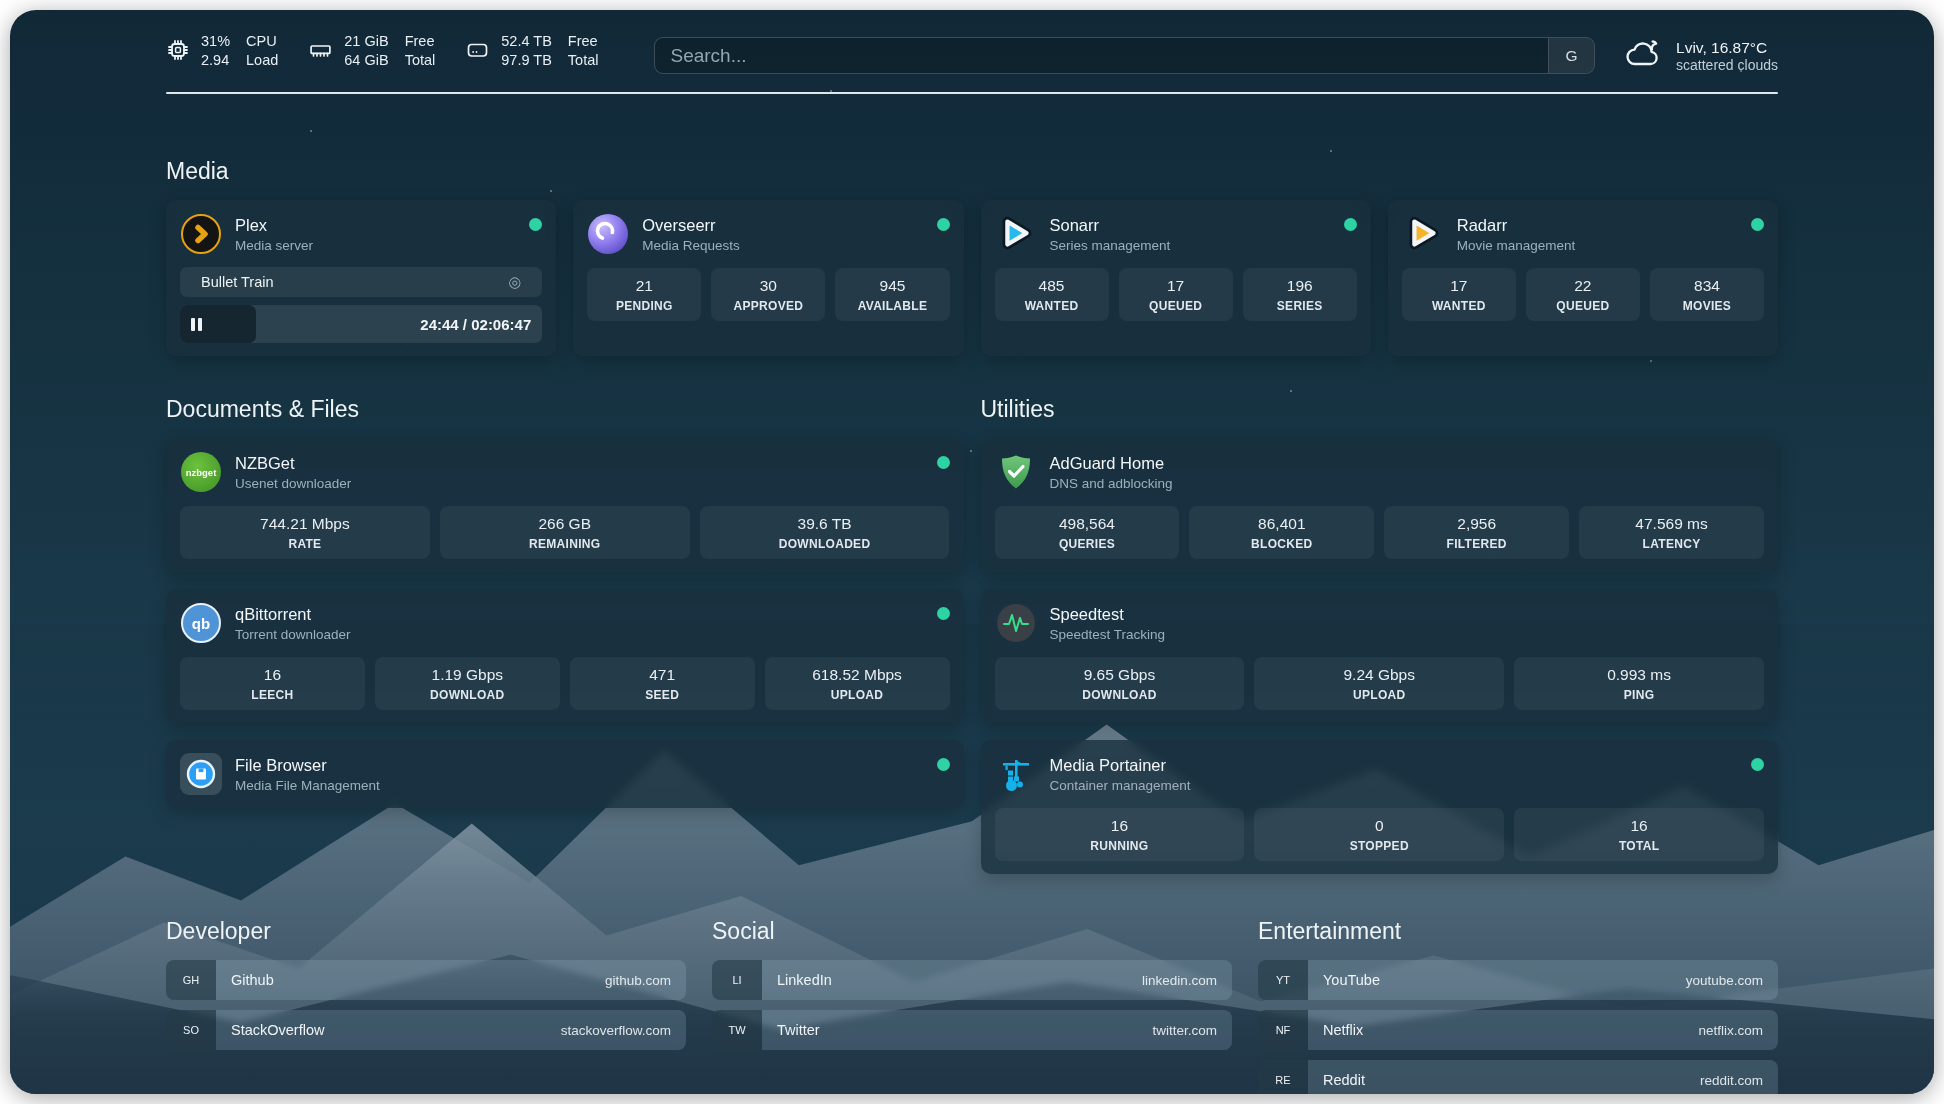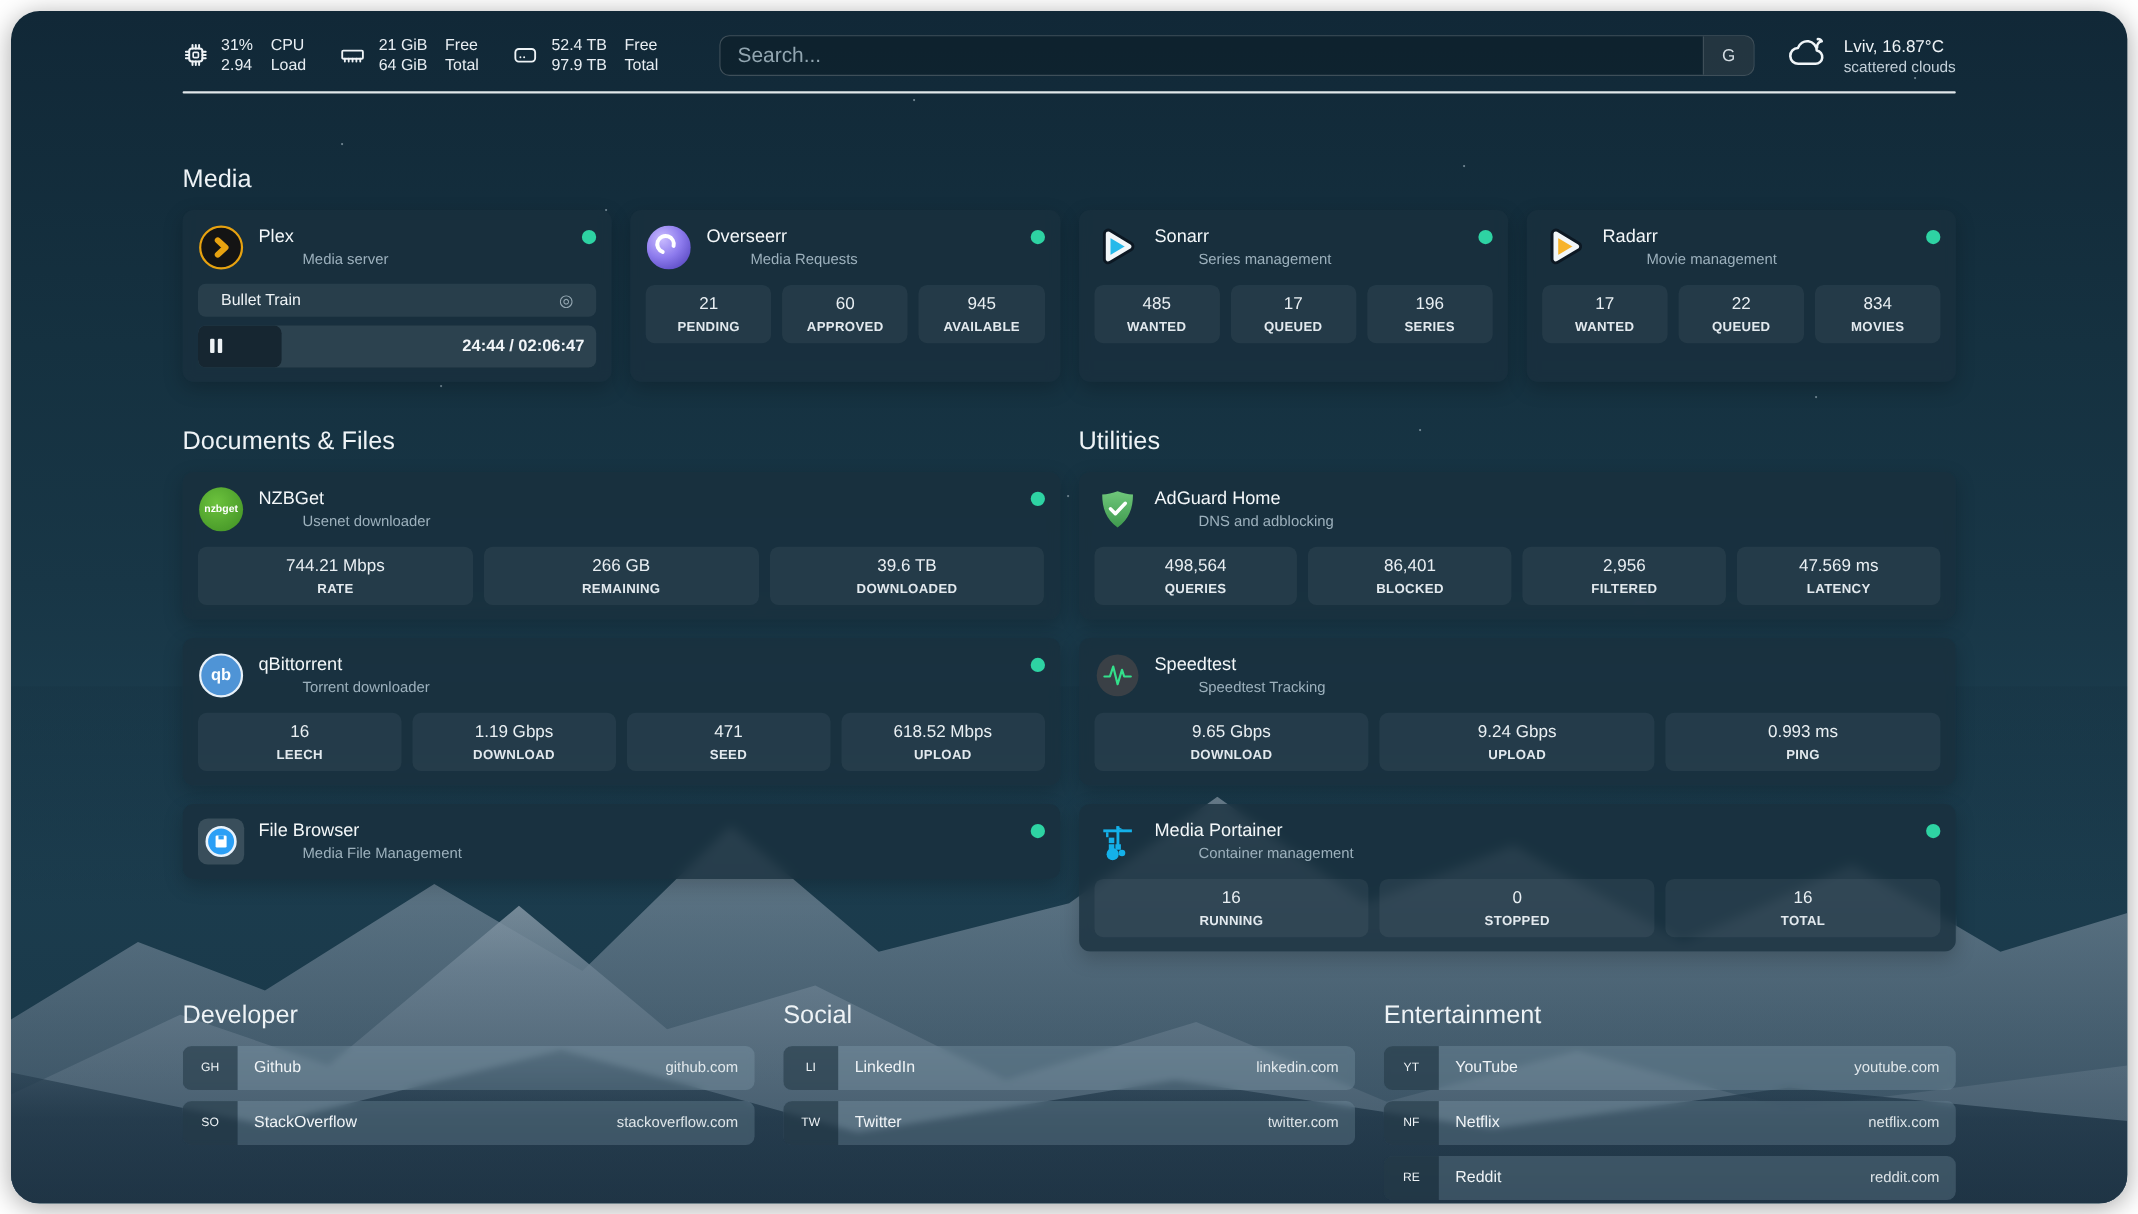--- a/index.html
+++ b/index.html
@@ -25,21 +25,21 @@
     box-shadow: 240px 60px #cfe0ea, 520px -40px #cfe0ea, 760px 140px #cfe0ea, 1020px 20px #cfe0ea,
                 1240px 90px #cfe0ea, 90px 220px #cfe0ea, 1430px -60px #cfe0ea, 660px 320px #cfe0ea,
                 980px 260px #cfe0ea, 1340px 230px #cfe0ea, 380px 420px #cfe0ea, 1180px 420px #cfe0ea; }
 
   .content { position:relative; z-index:2; padding:22px 156px 0 156px; }
 
   
   .topbar { display:flex; align-items:center; }
   .widget { display:flex; align-items:flex-start; gap:11px; margin-right:30px; }
   .widget svg { margin-top:6px; }
-  .w-body { display:flex; flex-direction:row; }
+  .w-body { display:flex; flex-direction:column;align-items:flex-end; }
   .w-cols { display:flex; gap:16px; font-size:14.5px; line-height:1.3; color:#e8eef3; }
   .w-col { display:flex; flex-direction:column; }
   .w-bar { margin-top:5px; height:4.5px; border-radius:3px; background:rgba(255,255,255,.22); overflow:hidden; }
   .w-fill { height:100%; border-radius:3px; background:#c9d4dc; }
 
   .search { flex:1; margin:0 30px 0 26px; height:37px; display:flex; align-items:stretch;
     border:1px solid rgba(255,255,255,.20); background:rgba(10,26,36,.45); border-radius:9px; overflow:hidden; }
   .search input { flex:1; background:transparent; border:none; outline:none; padding:0 15px;
     font-size:19px; color:#dfe8ee; font-family:"Liberation Sans",sans-serif; }
   .search input::placeholder { color:#92a6b1; }
@@ -59,21 +59,21 @@
   .media-grid { display:grid; grid-template-columns:repeat(4,1fr); gap:17px; }
   .two-col { display:grid; grid-template-columns:1fr 1fr; gap:17px; align-items:start; }
   .col-stack { display:flex; flex-direction:column; gap:17px; }
 
   .card { background:rgba(25,47,61,.80); border-radius:10px; padding:13px 14px;
     box-shadow:0 6px 18px rgba(0,0,0,.20); backdrop-filter:blur(5px); cursor:pointer; }
   .card-head { display:flex; align-items:center; gap:13px; }
   .app-icon { width:42px; height:42px; flex:none; display:flex; align-items:center; justify-content:center; }
   .titles { display:flex; flex-direction:column; }
   .t-name { font-size:16.5px; color:#f3f7f9; }
-  .t-desc { font-size:13.5px; color:#9db1bd; margin-top:3px;margin-left:40px; }
+  .t-desc { font-size:13.5px; color:#9db1bd; margin-top:3px; }
   .dot { width:13px; height:13px; border-radius:50%; background:#2ed3a3; margin-left:auto; align-self:flex-start; margin-top:5px; }
   .stats { display:grid; gap:10px; margin-top:13px; }
   .c3 { grid-template-columns:repeat(3,1fr); }
   .c4 { grid-template-columns:repeat(4,1fr); }
   .stat { background:rgba(255,255,255,.055); border-radius:8px; text-align:center; padding:9px 4px 8px 4px; }
   .stat .v { font-size:15.5px; color:#e9eff3; }
   .stat .l { font-size:12px; font-weight:700; letter-spacing:.3px; color:#e2e9ee; margin-top:4px; }
 
   
   .plex-line { margin-top:12px; background:rgba(255,255,255,.07); border-radius:7px; padding:6px 21px;
@@ -267,21 +267,21 @@
             <span class="t-desc">Media Requests</span>
           </div>
           <span class="dot"></span>
         </div>
         <div class="stats c3">
           <div class="stat">
               <div class="v">21</div>
               <div class="l">PENDING</div>
             </div>
           <div class="stat">
-              <div class="v">60</div>
+              <div class="v">30</div>
               <div class="l">APPROVED</div>
             </div>
           <div class="stat">
               <div class="v">945</div>
               <div class="l">AVAILABLE</div>
             </div>
         </div>
       </div>
 
       <div class="card">

